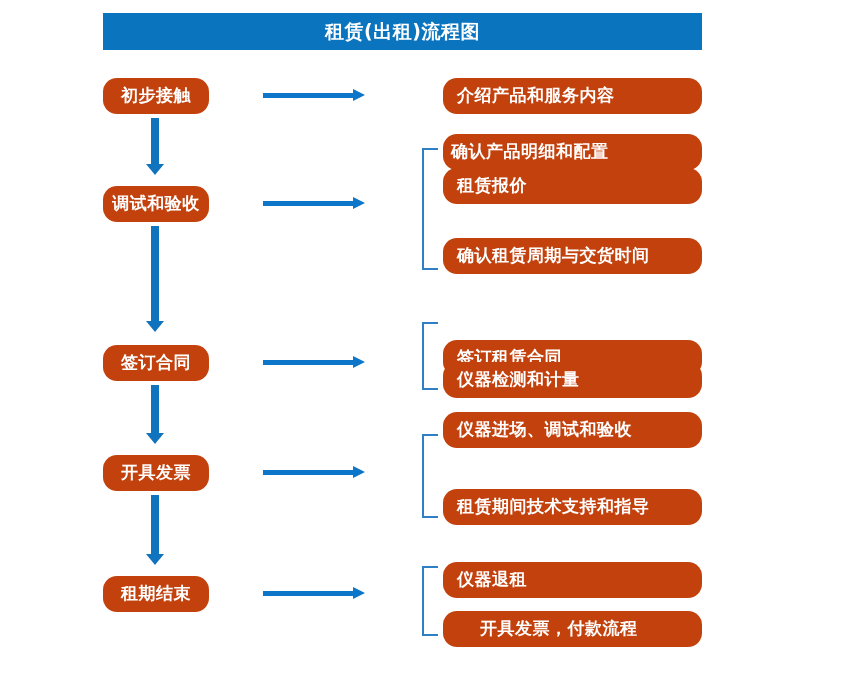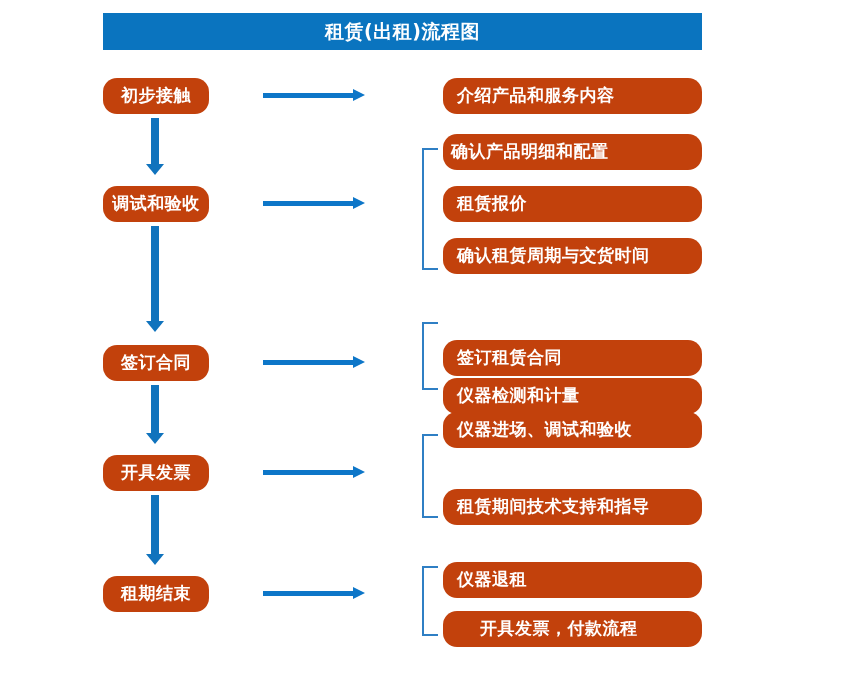--- a/index.html
+++ b/index.html
@@ -142,30 +142,30 @@
         <div class="head"></div>
       </div>
       <div class="node right" style="top: 78px;">介绍产品和服务内容</div>
       <div class="node left" style="top: 186px;">调试和验收</div>
       <div class="h-arrow" style="top: 197px;">
         <div class="shaft"></div>
         <div class="head"></div>
       </div>
       <div class="bracket" style="top: 148px; height: 122px;"></div>
       <div class="node right" style="top: 134px; padding-left: 8px;">确认产品明细和配置</div>
-      <div class="node right" style="top: 186px;">租赁报价</div>
+      <div class="node right" style="top: 168px;">租赁报价</div>
       <div class="node right" style="top: 238px;">确认租赁周期与交货时间</div>
       <div class="node left" style="top: 345px;">签订合同</div>
       <div class="h-arrow" style="top: 356px;">
         <div class="shaft"></div>
         <div class="head"></div>
       </div>
       <div class="bracket" style="top: 322px; height: 68px;"></div>
       <div class="node right" style="top: 313px; margin-top: 27px;">签订租赁合同</div>
-      <div class="node right" style="top: 362px; margin-top: 16px;">仪器检测和计量</div>
+      <div class="node right" style="top: 362px;">仪器检测和计量</div>
       <div class="node left" style="top: 455px;">开具发票</div>
       <div class="h-arrow" style="top: 466px;">
         <div class="shaft"></div>
         <div class="head"></div>
       </div>
       <div class="bracket" style="top: 434px; height: 84px;"></div>
       <div class="node right" style="top: 412px;">仪器进场、调试和验收</div>
       <div class="node right" style="top: 489px;">租赁期间技术支持和指导</div>
       <div class="node left" style="top: 576px;">租期结束</div>
       <div class="h-arrow" style="top: 587px;">

